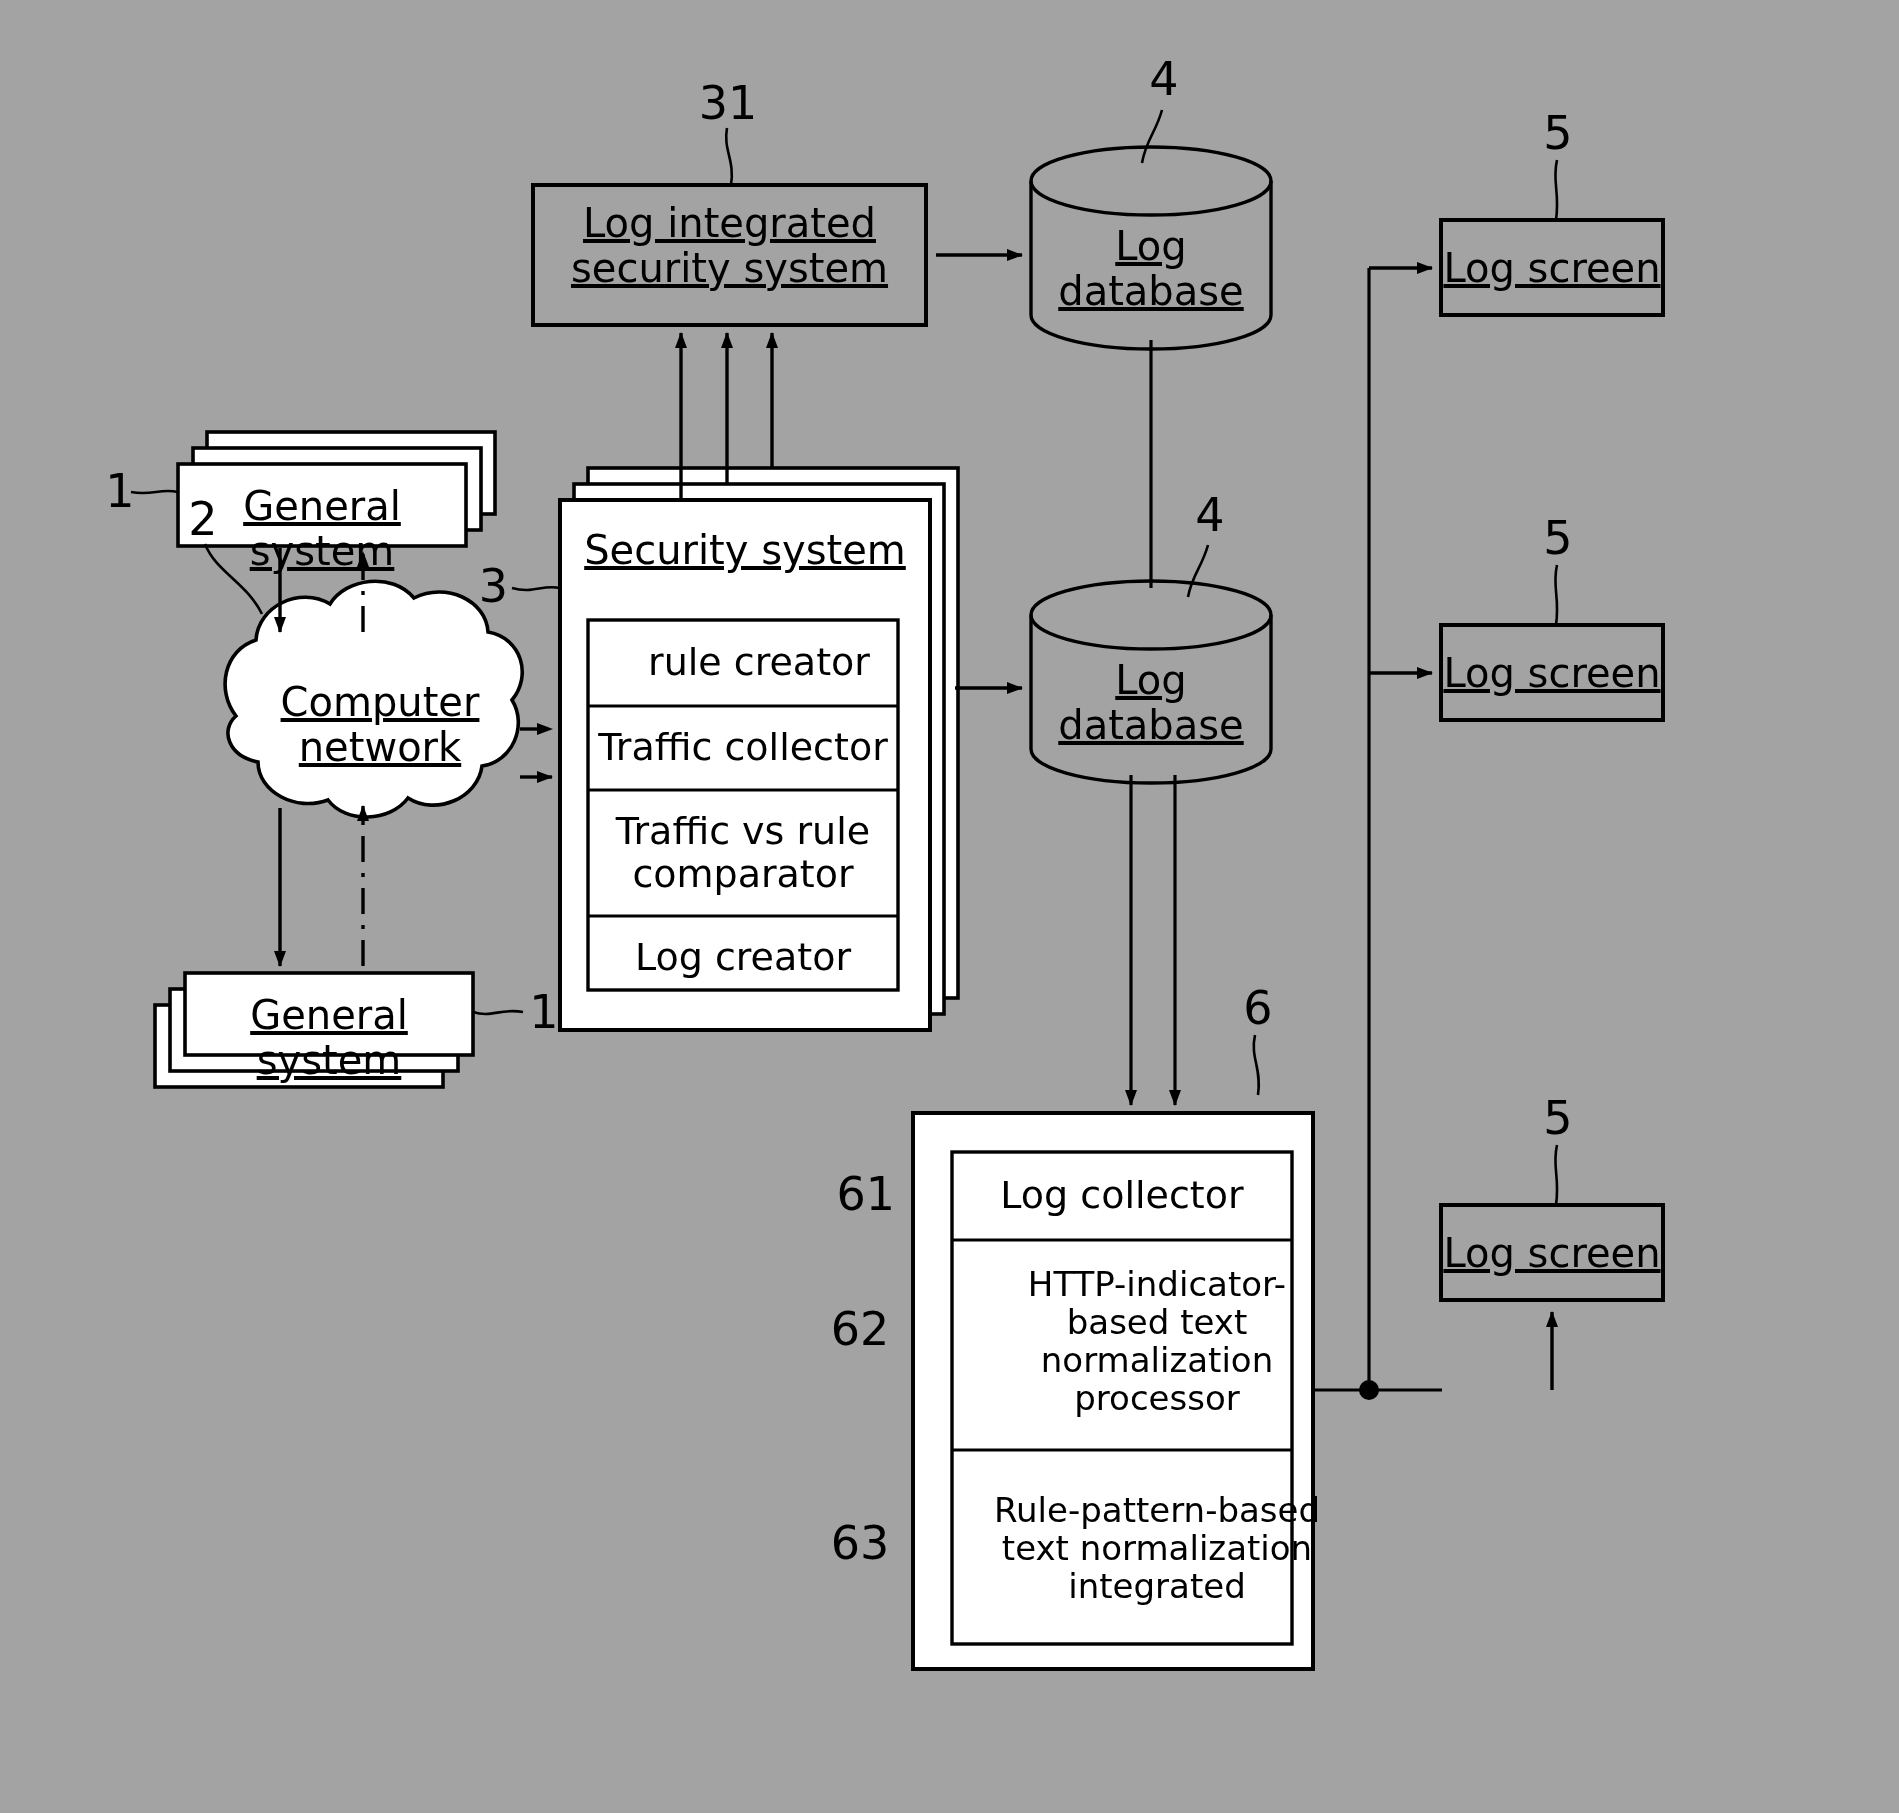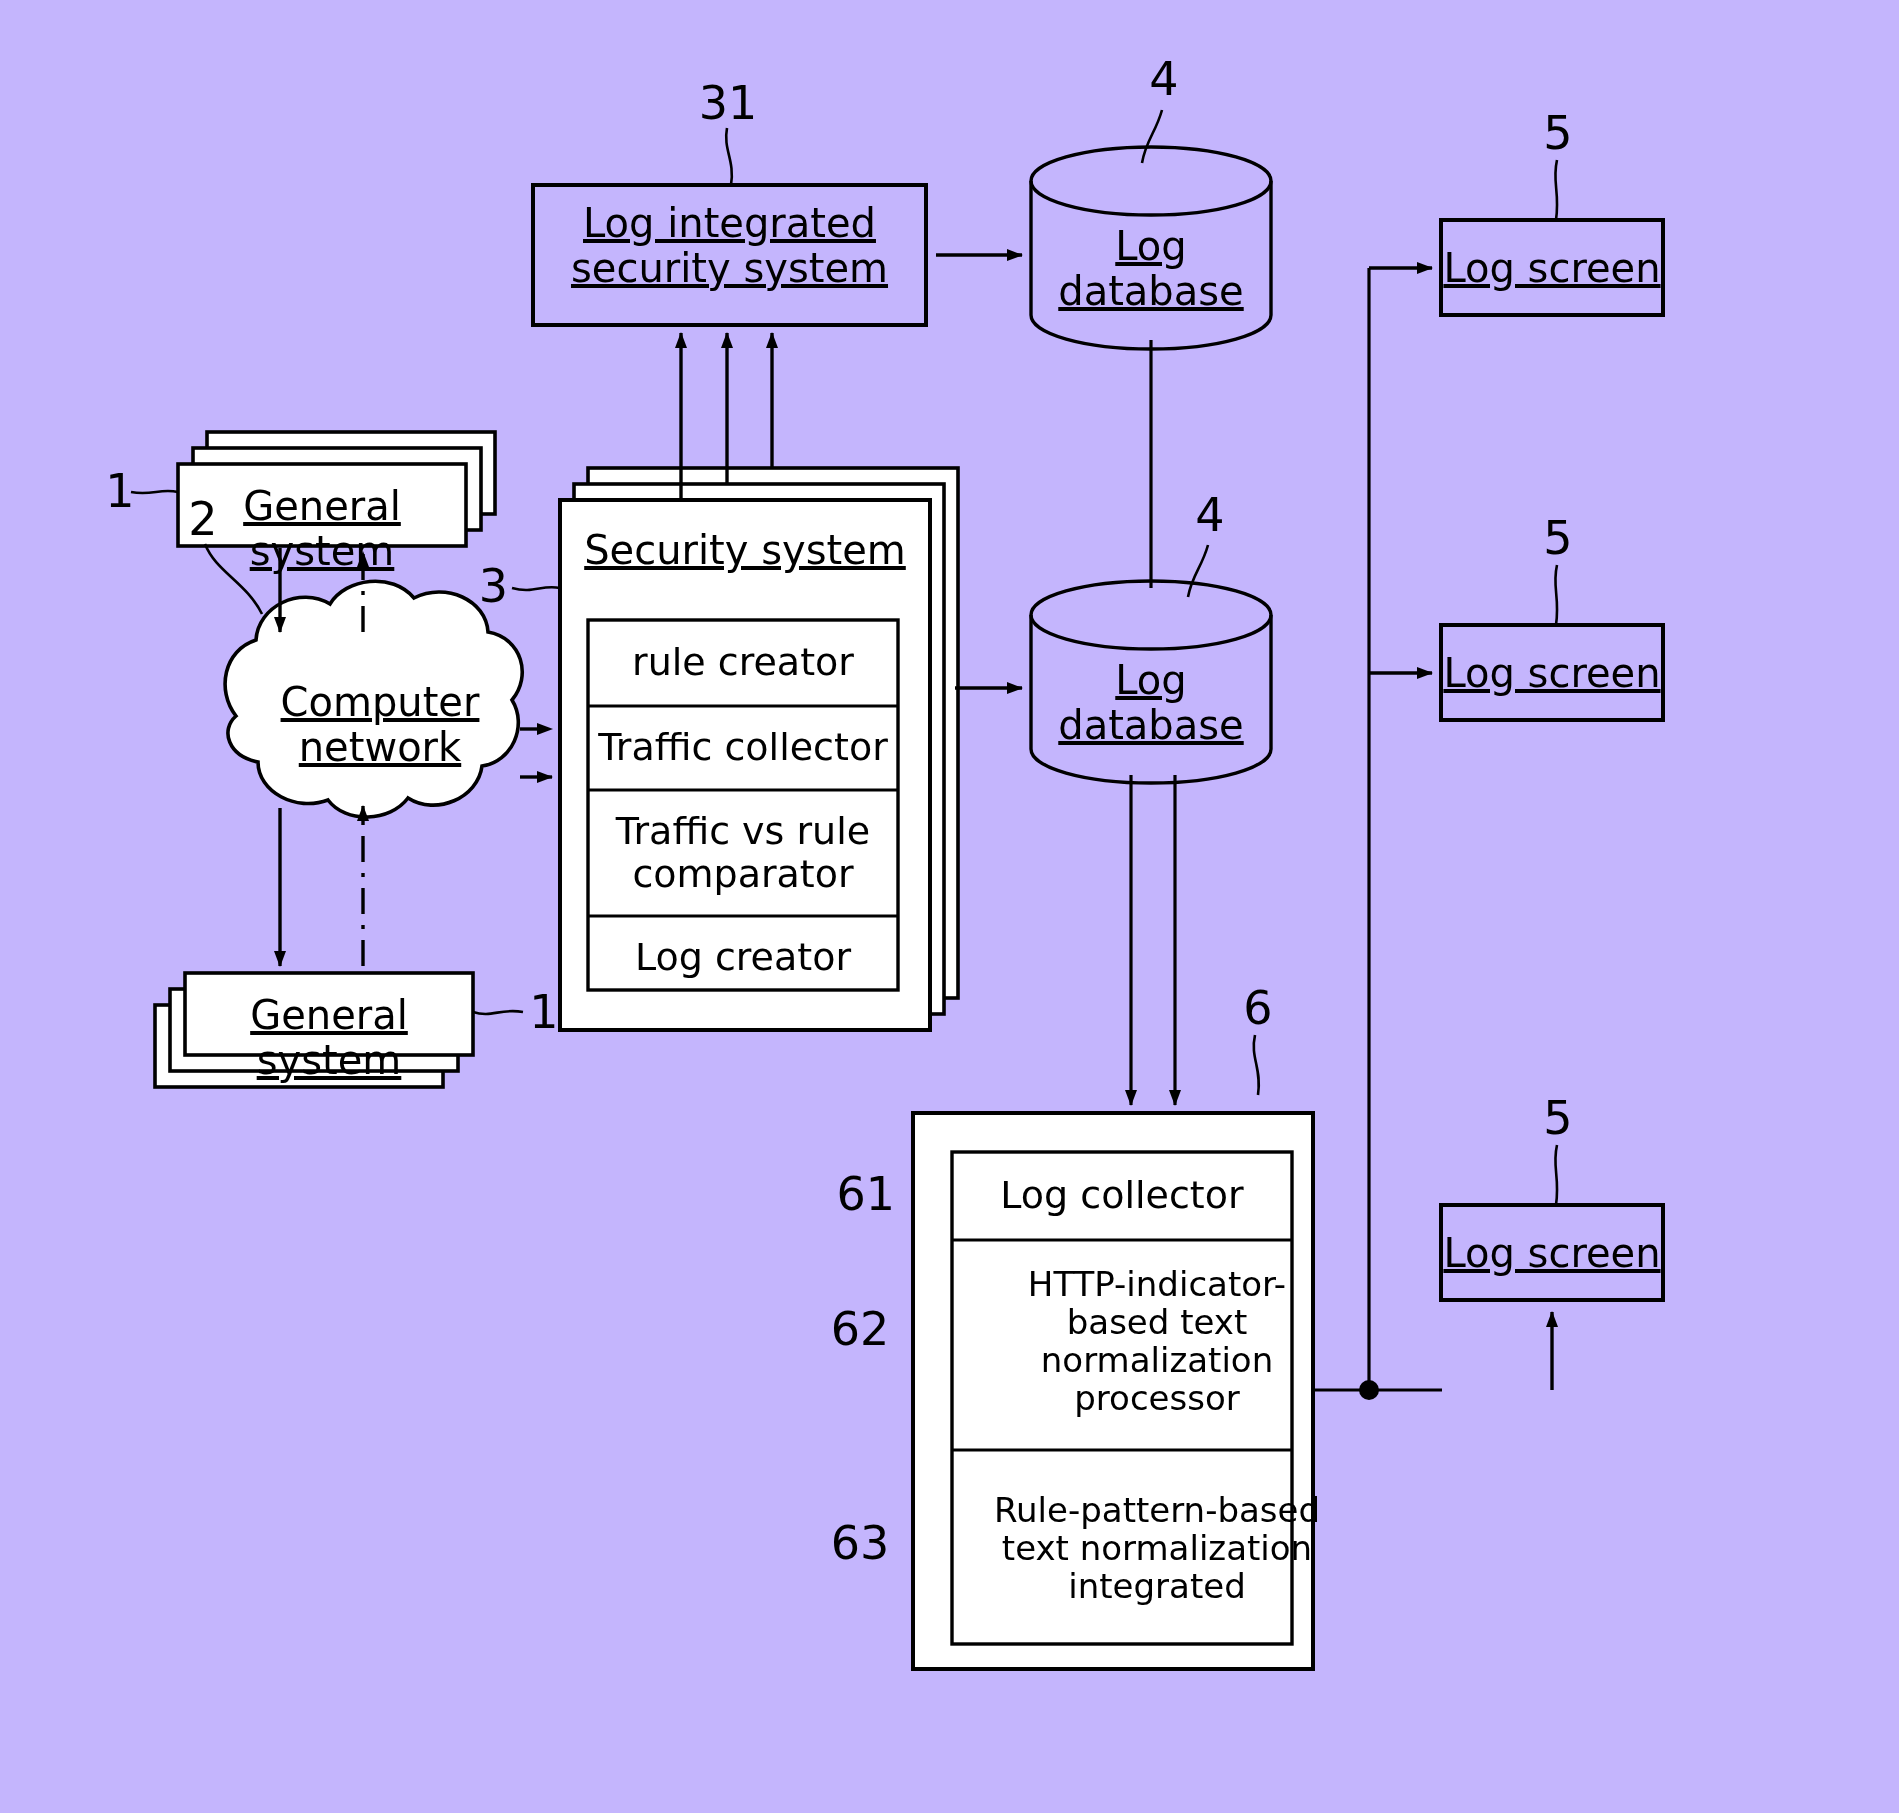--- a/index.html
+++ b/index.html
@@ -4,21 +4,21 @@
 <style>
   html, body {
     margin: 0;
     padding: 0;
     background: #ffffff;
   }
   #canvas {
     position: relative;
     width: 1899px;
     height: 1813px;
-    background: #c4b5fd;
+    background: #a3a3a3;
     font-family: "DejaVu Sans", sans-serif;
     overflow: hidden;
   }
   svg.layer {
     position: absolute;
     left: 0; top: 0;
     width: 1899px;
     height: 1813px;
   }
   .lbl {
@@ -189,21 +189,21 @@
 
   <div class="lbl boxtext" style="left:1441px; top:246px; width:222px;">Log screen</div>
 
   <div class="lbl boxtext" style="left:178px; top:484px; width:288px;">General system</div>
 
   <div class="lbl boxtext" style="left:240px; top:680px; width:280px;">Computer
 network</div>
 
   <div class="lbl boxtext" style="left:560px; top:528px; width:370px;">Security system</div>
 
-  <div class="lbl celltext" style="left:588px; top:641px; width:310px;">rule creator</div>
+  <div class="lbl celltext" style="left:588px; top:641px; width:310px;padding-left:16px;">rule creator</div>
   <div class="lbl celltext" style="left:588px; top:726px; width:310px;">Traffic collector</div>
   <div class="lbl celltext" style="left:588px; top:810px; width:310px;">Traffic vs rule
 comparator</div>
   <div class="lbl celltext" style="left:588px; top:936px; width:310px;">Log creator</div>
 
   <div class="lbl boxtext" style="left:1031px; top:658px; width:240px;">Log
 database</div>
 
   <div class="lbl boxtext" style="left:1441px; top:651px; width:222px;">Log screen</div>
 

